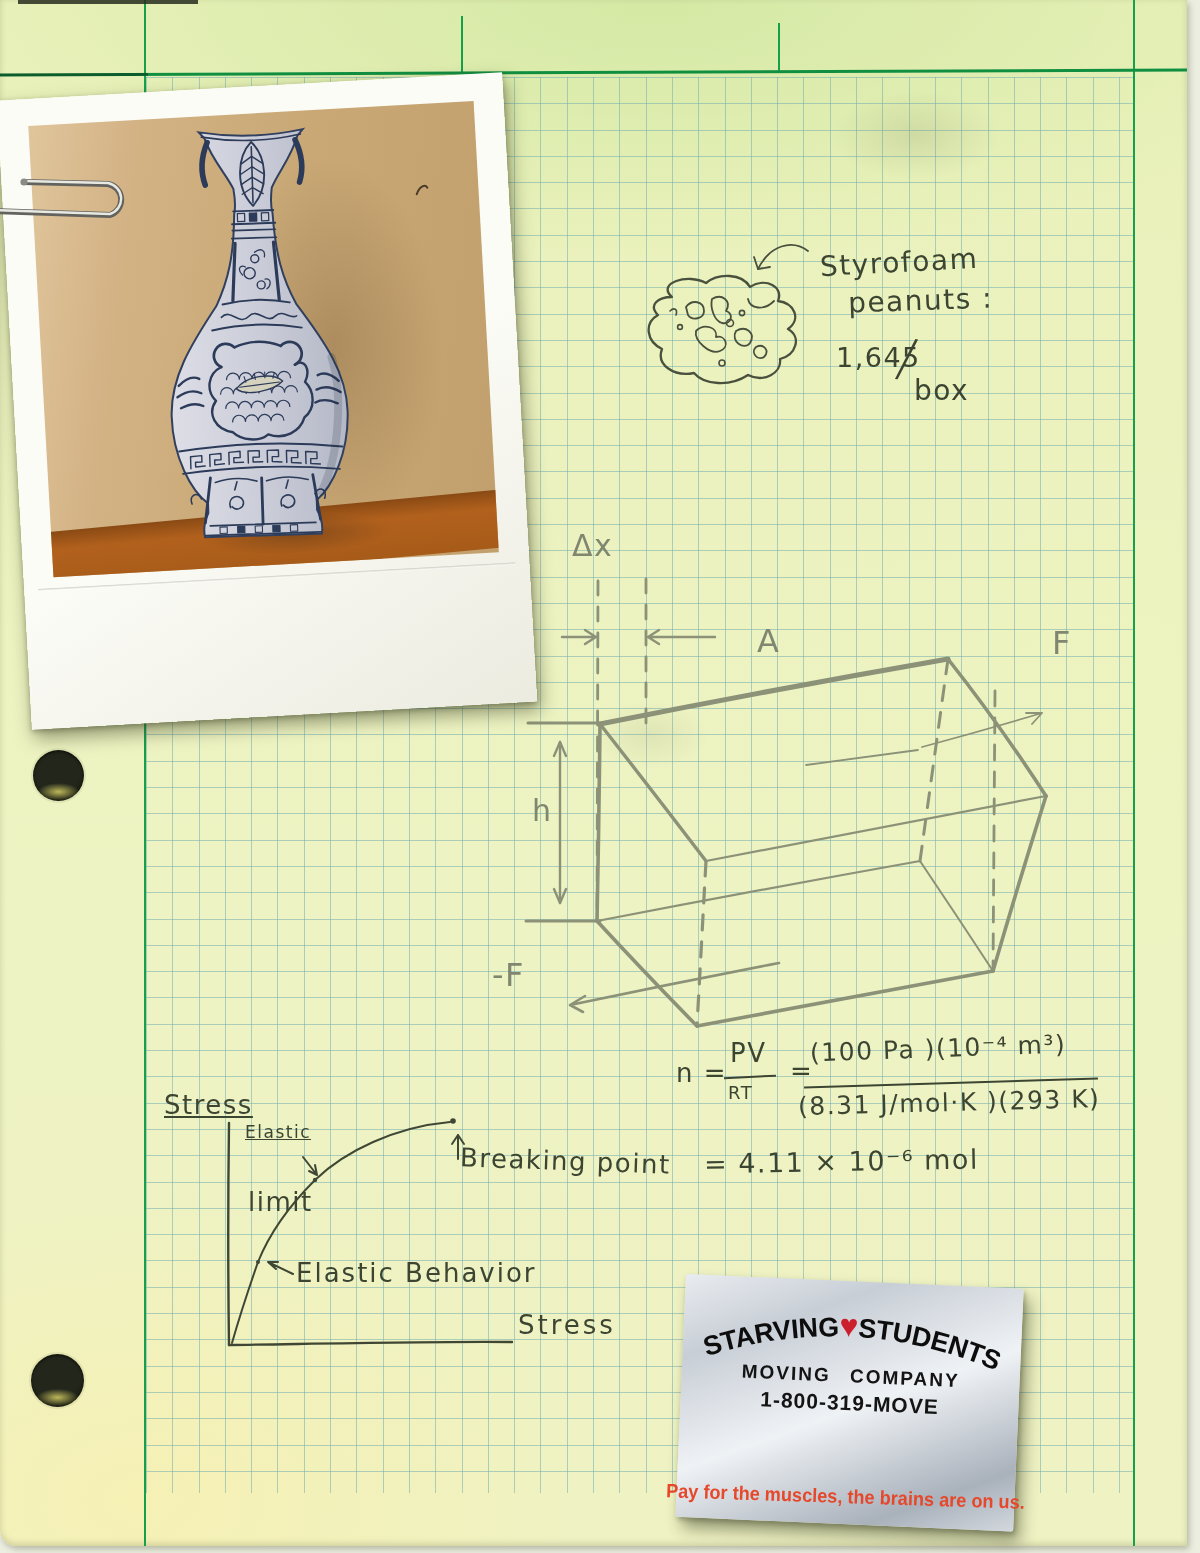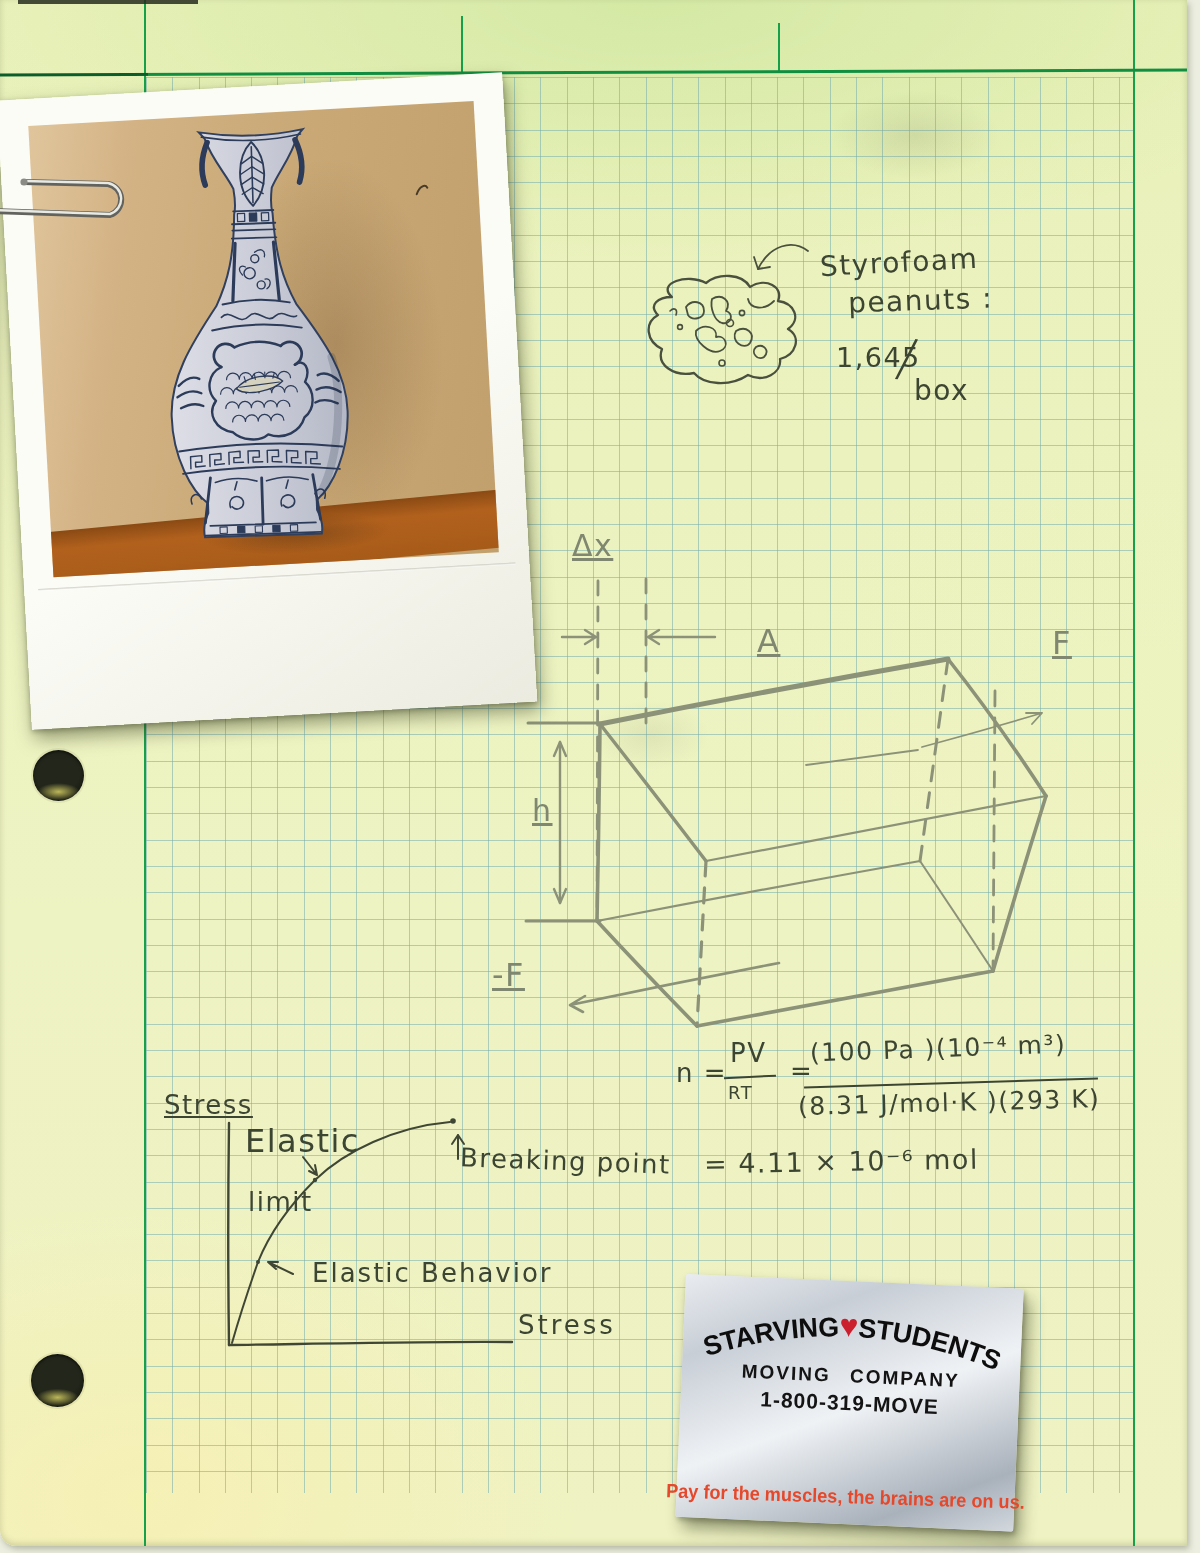--- a/index.html
+++ b/index.html
@@ -31,21 +31,21 @@
       radial-gradient(ellipse 34px 14px at 50% 82%, rgba(196,190,92,.95), rgba(196,190,92,0) 62%),
       radial-gradient(circle at 48% 38%, #23271b 55%, #101209 95%);
     box-shadow:inset 0 2px 3px rgba(0,0,0,.5), 0 0 0 2px rgba(120,120,70,.12);}
   .hole1{left:33px;top:750px;width:51px;height:51px;}
   .hole2{left:31px;top:1354px;width:53px;height:53px;}
   .stain{position:absolute;border-radius:50%;pointer-events:none;}
   .stain1{left:830px;top:90px;width:170px;height:90px;background:radial-gradient(ellipse at center, rgba(120,130,90,.18), rgba(120,130,90,0) 70%);}
   .stain2{left:590px;top:700px;width:120px;height:70px;background:radial-gradient(ellipse at center, rgba(120,130,90,.12), rgba(120,130,90,0) 70%);}
   
   .hw{position:absolute;color:#3c4432;letter-spacing:1.5px;white-space:nowrap;}
-  .pencil{color:#7f8770;text-decoration:underline;}
+  .pencil{color:#7f8770;}
   svg{position:absolute;overflow:visible;}
   
   .logo-frag{left:28px;top:462px;}
   .polaroid{position:absolute;left:14px;top:86px;width:506px;height:630px;
     transform:rotate(-3.2deg);
     background:linear-gradient(150deg,#fcfcf7 55%,#ebebe0);
     box-shadow:3px 9px 18px rgba(55,62,32,.5), 0 2px 5px rgba(55,62,32,.35);z-index:5;}
   .photo{position:absolute;left:30px;top:27px;width:446px;height:452px;overflow:hidden;
     background:
       radial-gradient(ellipse 150px 260px at 66% 52%, rgba(92,62,30,.25), rgba(92,62,30,0) 72%),
@@ -188,24 +188,24 @@
       <circle cx="313" cy="46" r="2.8" fill="#3f4734" stroke="none"></circle>
       <circle cx="175" cy="105" r="2.2" fill="#3f4734" stroke="none"></circle>
       <circle cx="118" cy="187" r="2" fill="#3f4734" stroke="none"></circle>
       <path d="M 163,82 L 177,100 M 177,100 L 169,96 M 177,100 L 175,90" stroke-width="2"></path>
       <path d="M 318,84 L 318,60 M 318,60 L 312,69 M 318,60 L 324,69" stroke-width="2"></path>
       <path d="M 153,199 L 128,187 M 128,187 L 138,187 M 128,187 L 136,194" stroke-width="2"></path>
     </g>
   </svg>
   <span class="hw" style="left:164px;top:1090px;font-size:26px;text-decoration:underline;">Stress</span>
   <span class="hw" style="left:518px;top:1310px;font-size:26px;letter-spacing:3px;">Stress</span>
-  <span class="hw" style="left:245px;top:1122px;font-size:32px;">Elastic</span>
+  <span class="hw" style="left:245px;top:1122px;font-size:17px;text-decoration:underline;">Elastic</span>
   <span class="hw" style="left:248px;top:1187px;font-size:26px;">limit</span>
   <span class="hw" style="left:460px;top:1146px;font-size:26px;transform:rotate(2deg);">Breaking point</span>
-  <span class="hw" style="left:312px;top:1258px;font-size:26px;letter-spacing:2px;text-align:right;">Elastic Behavior</span>
+  <span class="hw" style="left:296px;top:1258px;font-size:26px;letter-spacing:2px;text-align:right;">Elastic Behavior</span>
 
   <div class="polaroid">
     <div class="photo">
       <div class="shelf"></div>
       <div class="vase-shadow"></div>
 
       <svg class="wall-mark" width="16" height="16">
         <path d="M 2,12 C 5,4 11,2 13,6" fill="none" stroke="#4a3c28" stroke-width="2" stroke-linecap="round"></path>
       </svg>
 

